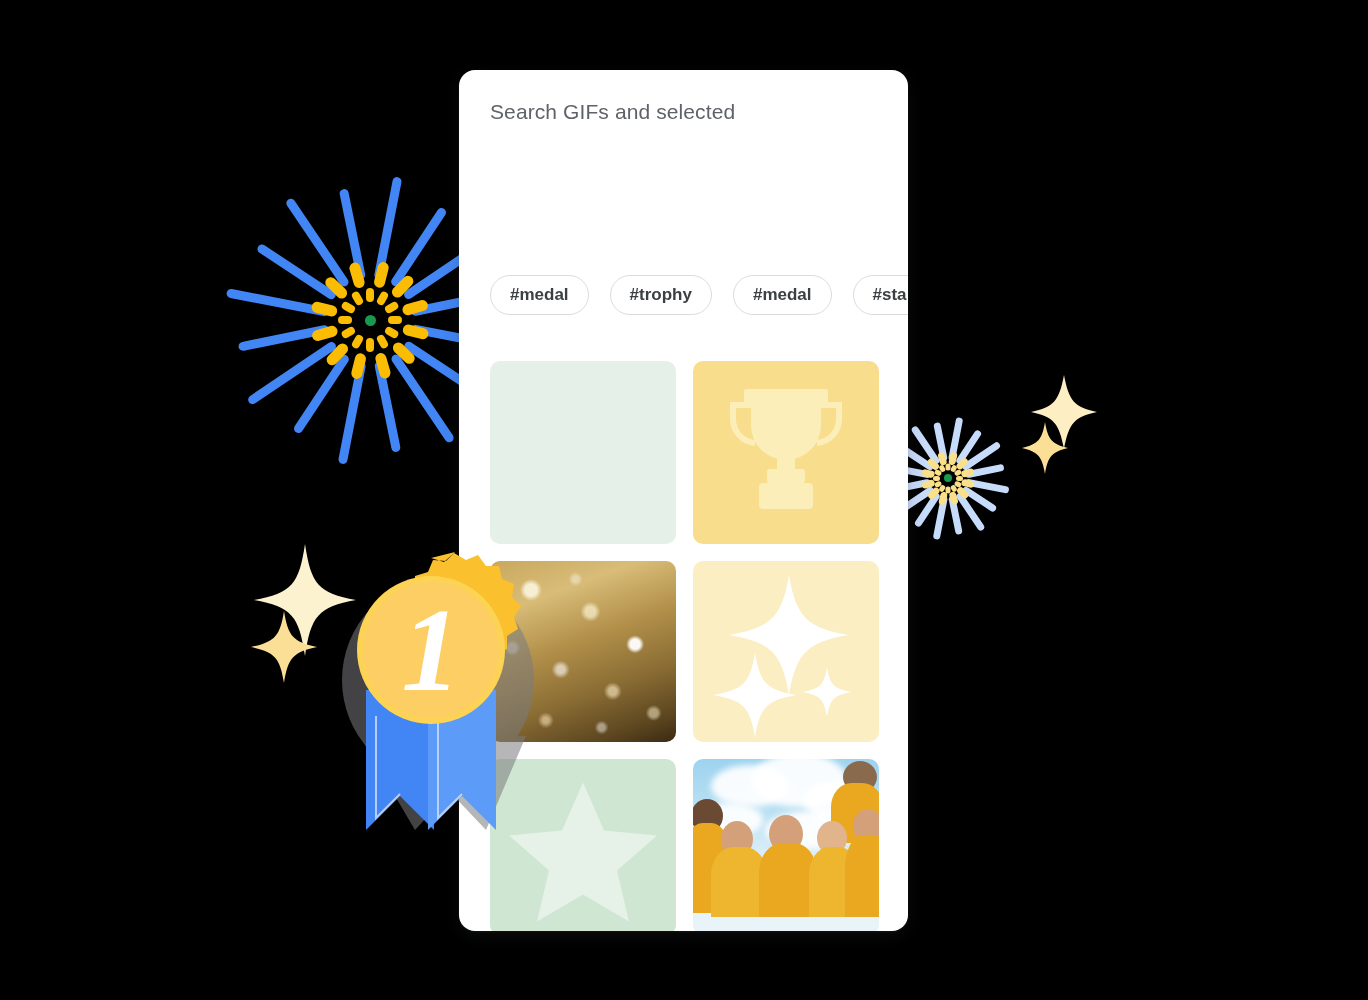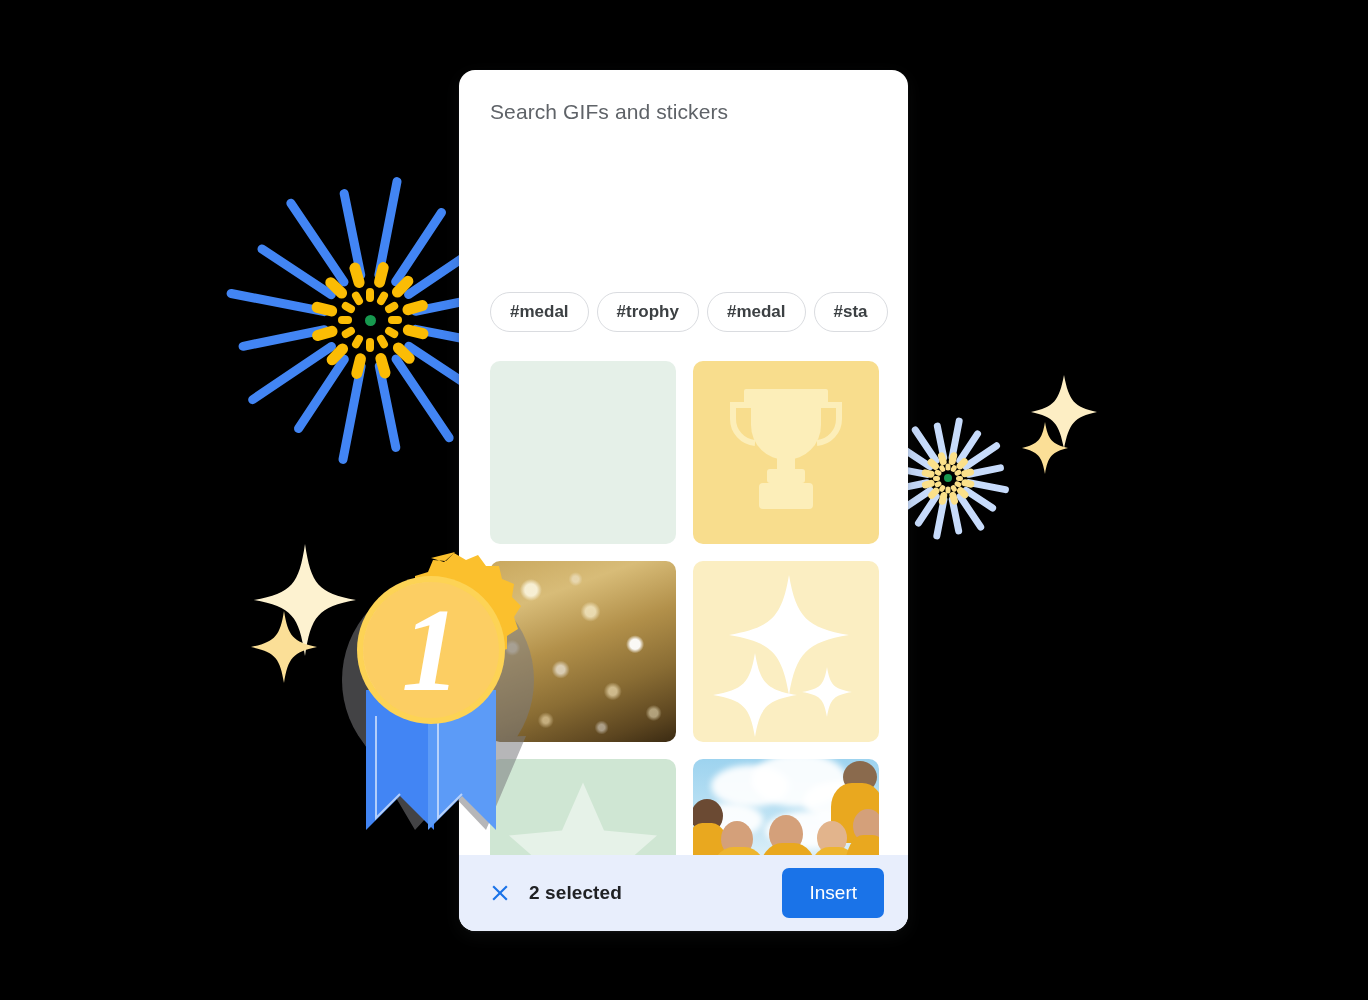--- a/index.html
+++ b/index.html
@@ -52,22 +52,22 @@
   .tune-btn{
     position:absolute;left:331px;top:4px;width:36px;height:36px;
     display:flex;align-items:center;justify-content:center;cursor:pointer;
   }
   .close-btn{
     position:absolute;left:382px;top:4px;width:36px;height:36px;
     display:flex;align-items:center;justify-content:center;cursor:pointer;
   }
 
   .chips{
-    position:absolute;left:31px;top:222px;
-    display:flex;gap:8px;white-space:nowrap;
+    position:absolute;left:31px;top:205px;
+    display:flex;gap:21px;white-space:nowrap;
   }
   .chip{
     height:40px;padding:0 19px;border:1px solid #dadce0;border-radius:20px;
     display:flex;align-items:center;justify-content:center;
     font-size:17px;font-weight:bold;color:#3c4043;background:#fff;
     cursor:pointer;box-sizing:border-box;
   }
 
   .grid{
     position:absolute;left:31px;top:291px;right:0;
@@ -225,21 +225,21 @@
 
   <svg class="deco" style="left:1028px;top:372px;z-index:1;" width="72" height="80" viewBox="0 0 72 80">
     <path d="M36 3 C41 29 46 35 69 40 C46 45 41 51 36 77 C31 51 26 45 3 40 C26 35 31 29 36 3 Z" fill="#fdeec4"></path>
   </svg>
   <svg class="deco" style="left:1020px;top:420px;z-index:1;" width="50" height="56" viewBox="0 0 50 56">
     <path d="M25 2 C28 20 32 24 48 28 C32 32 28 36 25 54 C22 36 18 32 2 28 C18 24 22 20 25 2 Z" fill="#fbdf97"></path>
   </svg>
 
   <div class="card" style="z-index:5;">
 
-    <div class="search-label">Search GIFs and stickers</div>
+    <div class="search-label">Search GIFs and selected</div>
 
 
     <div class="chips">
       <div class="chip">#medal</div>
       <div class="chip">#trophy</div>
       <div class="chip">#medal</div>
       <div class="chip">#sta</div>
     </div>
 
     <div class="grid">
@@ -289,29 +289,20 @@
         <div class="person" style="left:18px;top:88px;width:56px;height:70px;background:#eeb52f;"></div>
         <div class="head" style="left:76px;top:56px;width:34px;height:38px;background:#d4a07a;"></div>
         <div class="person" style="left:66px;top:84px;width:58px;height:74px;background:#e9a81f;"></div>
         <div class="head" style="left:124px;top:62px;width:30px;height:34px;background:#e2b48c;"></div>
         <div class="person" style="left:116px;top:88px;width:50px;height:70px;background:#eeb52f;"></div>
         <div class="head" style="left:160px;top:50px;width:30px;height:34px;background:#d4a07a;"></div>
         <div class="person" style="left:152px;top:76px;width:46px;height:82px;background:#e9a81f;"></div>
       </div>
     </div>
 
-    <div class="footer">
-      <div class="footer-x">
-        <svg width="26" height="26" viewBox="0 0 24 24">
-          <path d="M19 6.4L17.6 5 12 10.6 6.4 5 5 6.4 10.6 12 5 17.6 6.4 19 12 13.4 17.6 19 19 17.6 13.4 12z" fill="#1a73e8"></path>
-        </svg>
-      </div>
-      <div class="sel-text">2 selected</div>
-      <button class="insert-btn">Insert</button>
-    </div>
   </div>
 
   <div class="deco medal" style="left:300px;top:530px;z-index:9;">
     <svg width="260" height="330" viewBox="0 0 260 330">
 
       <g opacity=".55">
         <ellipse cx="138" cy="150" rx="96" ry="100" fill="#7b7b7f"></ellipse>
         <path d="M62 210 L115 300 L150 262 L186 300 L226 206 Z" fill="#7b7b7f"></path>
       </g>
 

